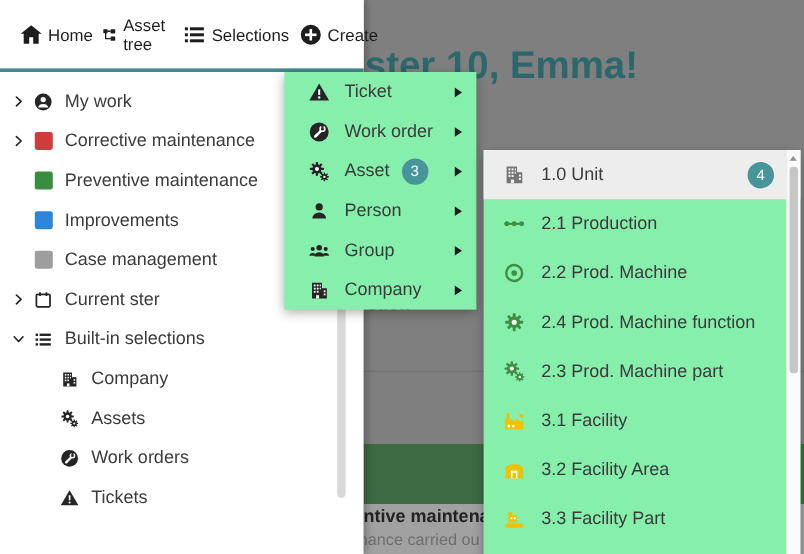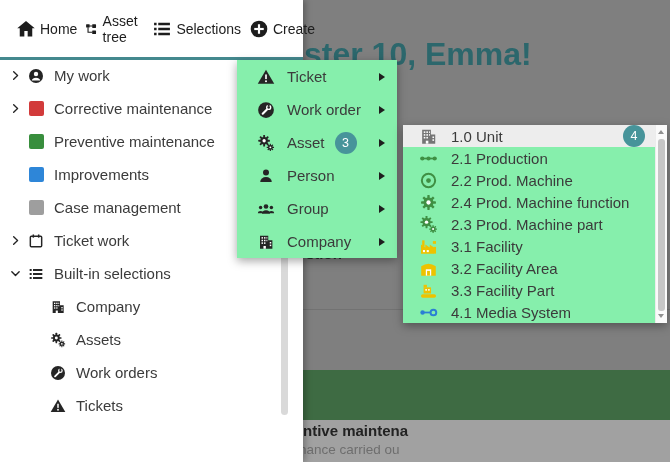--- a/index.html
+++ b/index.html
@@ -20,42 +20,42 @@
   .card-text{position:absolute;left:-4px;top:22px;font-size:13.5px;color:#6e6e6e;white-space:nowrap;}
 
   
   .left-panel{position:absolute;left:0;top:0;width:303px;height:462px;background:#fff;z-index:2;box-shadow:3px 0 6px rgba(0,0,0,0.25);}
   .topnav{height:57px;border-bottom:3px solid #44898e;display:flex;align-items:center;padding:0 8px 0 12px;justify-content:space-between;background:#fff;}
   .nav-item{display:flex;align-items:center;gap:4px;cursor:pointer;padding:2px 4px;}
   .nav-item svg{width:20px;height:20px;color:#1d1d1d;}
   .nav-label{font-size:14px;color:#1d1d1d;}
   .scroll-thumb-side{position:absolute;left:281px;top:66px;width:7px;height:349px;background:#d9d9d9;border-radius:4px;}
 
-  .side-list{position:absolute;left:0;top:59px;width:280px;}
+  .side-list{position:absolute;left:0;top:68px;width:280px;}
   .sb-row{height:33px;display:flex;align-items:center;padding-left:10px;cursor:pointer;}
   .sb-chev{width:18px;display:flex;align-items:center;}
   .sb-chev svg{width:11px;height:11px;color:#222;}
   .sb-ic{width:16px;height:16px;margin-right:10px;flex:none;display:flex;align-items:center;justify-content:center;}
   .sb-ic svg{width:16px;height:16px;}
   .sb-label{font-size:15px;color:#3b3b3b;white-space:nowrap;}
   .indent{margin-left:22px;}
   .swatch{width:15px;height:15px;background:currentColor;border-radius:2px;}
 
   
   .menu{position:absolute;background:#86efac;box-shadow:0 3px 9px rgba(0,0,0,0.35);}
   .create-menu{left:237px;top:60px;width:160px;z-index:3;}
   .sub-menu{left:403px;top:125px;width:264px;z-index:4;}
   .mrow{height:33px;display:flex;align-items:center;padding:0 12px 0 20px;cursor:pointer;}
   .mrow .m-ic{width:18px;height:18px;margin-right:12px;flex:none;}
   .mrow .m-ic svg{width:18px;height:18px;}
   .m-label{font-size:15px;color:#3b3b3b;white-space:nowrap;}
   .arr{width:0;height:0;border-left:6px solid #1e1e1e;border-top:4.5px solid transparent;border-bottom:4.5px solid transparent;margin-left:auto;}
   .badge{min-width:22px;height:22px;border-radius:11px;background:#47949a;color:#fff;font-size:12.5px;display:flex;align-items:center;justify-content:center;padding:0 2px;box-sizing:border-box;}
   .badge-asset{margin-left:10px;}
-  .srow{height:22px;display:flex;align-items:center;padding:0 28px 0 16px;cursor:pointer;}
+  .srow{height:41px;display:flex;align-items:center;padding:0 28px 0 16px;cursor:pointer;}
   .srow .m-ic{width:19px;height:19px;margin-right:13px;}
   .srow .m-ic svg{width:19px;height:19px;}
   .srow.hl{background:#ededed;}
   .badge-unit{margin-left:auto;margin-right:-6px;}
 
   
   .sm-scroll{position:absolute;right:0;top:0;bottom:0;width:11px;background:#fafafa;border-left:1px solid #ececec;}
   .sm-up{position:absolute;top:5px;left:2px;width:0;height:0;border-bottom:4px solid #909090;border-left:3.5px solid transparent;border-right:3.5px solid transparent;}
   .sm-down{position:absolute;bottom:5px;left:2px;width:0;height:0;border-top:4px solid #909090;border-left:3.5px solid transparent;border-right:3.5px solid transparent;}
   .sm-thumb{position:absolute;top:14px;left:2px;width:7px;height:172px;background:#c6c6c6;border-radius:3px;}
@@ -314,21 +314,21 @@
       <span class="sb-chev">
           <svg>
             <use href="#s-chev-r"></use>
           </svg>
         </span>
       <span class="sb-ic c-ink">
           <svg>
             <use href="#s-calendar"></use>
           </svg>
         </span>
-      <span class="sb-label">Ticket work</span>
+      <span class="sb-label">Current ster</span>
     </div>
     <div class="sb-row">
       <span class="sb-chev">
           <svg>
             <use href="#s-chev-d"></use>
           </svg>
         </span>
       <span class="sb-ic c-ink">
           <svg>
             <use href="#s-list"></use>

